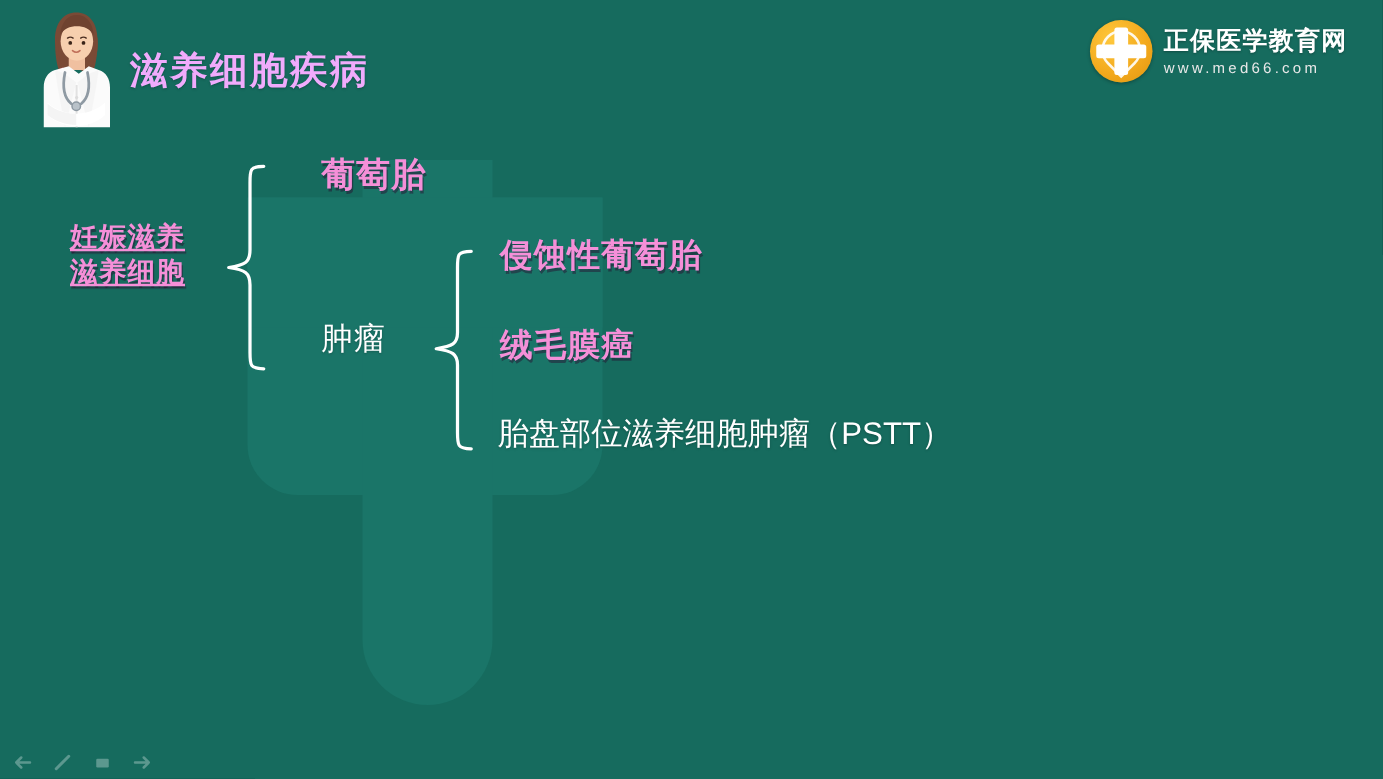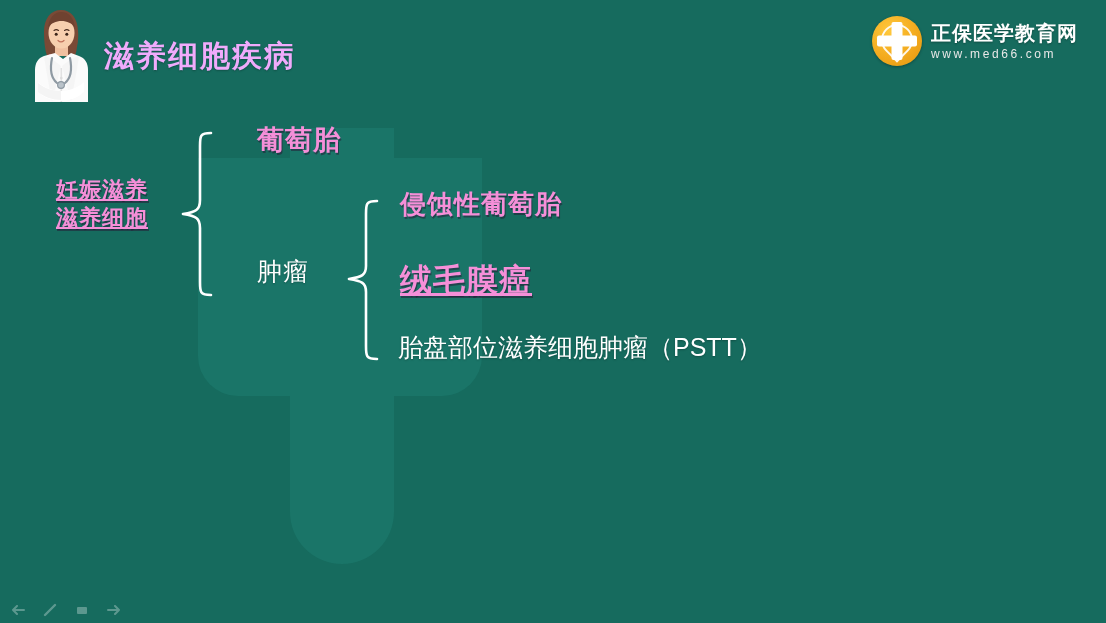--- a/index.html
+++ b/index.html
@@ -152,21 +152,21 @@
   .node.white {
     color:#ffffff;
     font-weight:normal;
     text-shadow:0 1px 2px rgba(0,0,0,.25);
   }
 
   .n-root   { left:56px;  top:176px; font-size:22px; letter-spacing:1px;text-decoration:underline; }
   .n-mole   { left:236px; top:123px; font-size:27px; letter-spacing:1px;margin-left:21px; }
   .n-tumor  { left:220px; top:255px; font-size:25px; letter-spacing:1px; text-align:center; width:126px; }
   .n-inv    { left:400px; top:188px; font-size:26px; letter-spacing:1px; }
-  .n-chorio { left:400px; top:260px; font-size:32px; letter-spacing:1px;text-decoration:underline; }
+  .n-chorio { left:400px; top:260px; font-size:26px; letter-spacing:1px; }
   .n-pstt   { left:398px; top:331px; font-size:25px; letter-spacing:0px; }
 
   .brace { position:absolute; }
 
   
   .toolbar {
     position:absolute;
     left:0; bottom:0;
     width:1106px; height:26px;
     display:flex;

